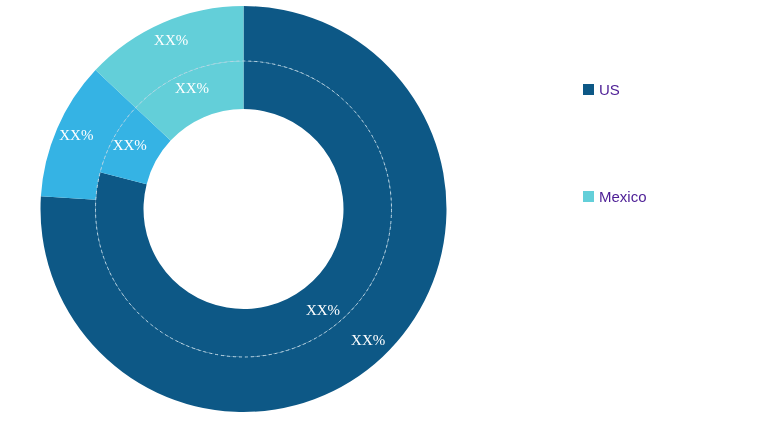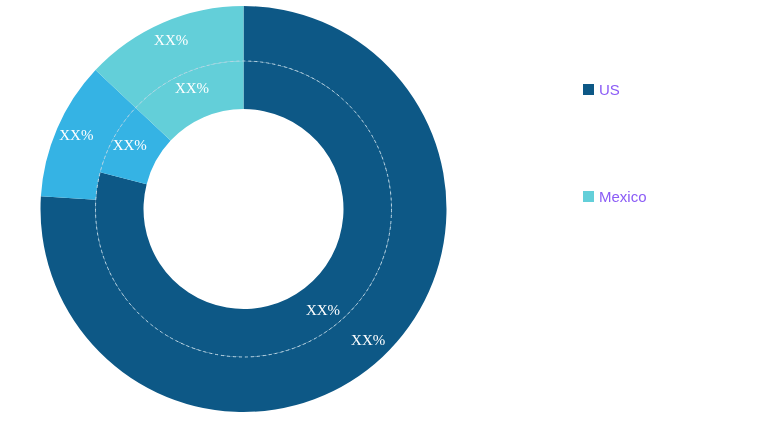--- a/index.html
+++ b/index.html
@@ -54,21 +54,21 @@
   }
   .legend-swatch {
     width: 11px;
     height: 11px;
     flex: 0 0 11px;
     margin-right: 5px;
   }
   .legend-label {
     font-family: "Liberation Sans", sans-serif;
     font-size: 15px;
-    color: #8b5cf6;
+    color: #4c1d95;
     line-height: 15px;
     white-space: nowrap;
   }
 </style>
 </head>
 <body>
 
 <div id="chart-root">
 
   <svg class="chart-svg" viewBox="0 0 765 429">

